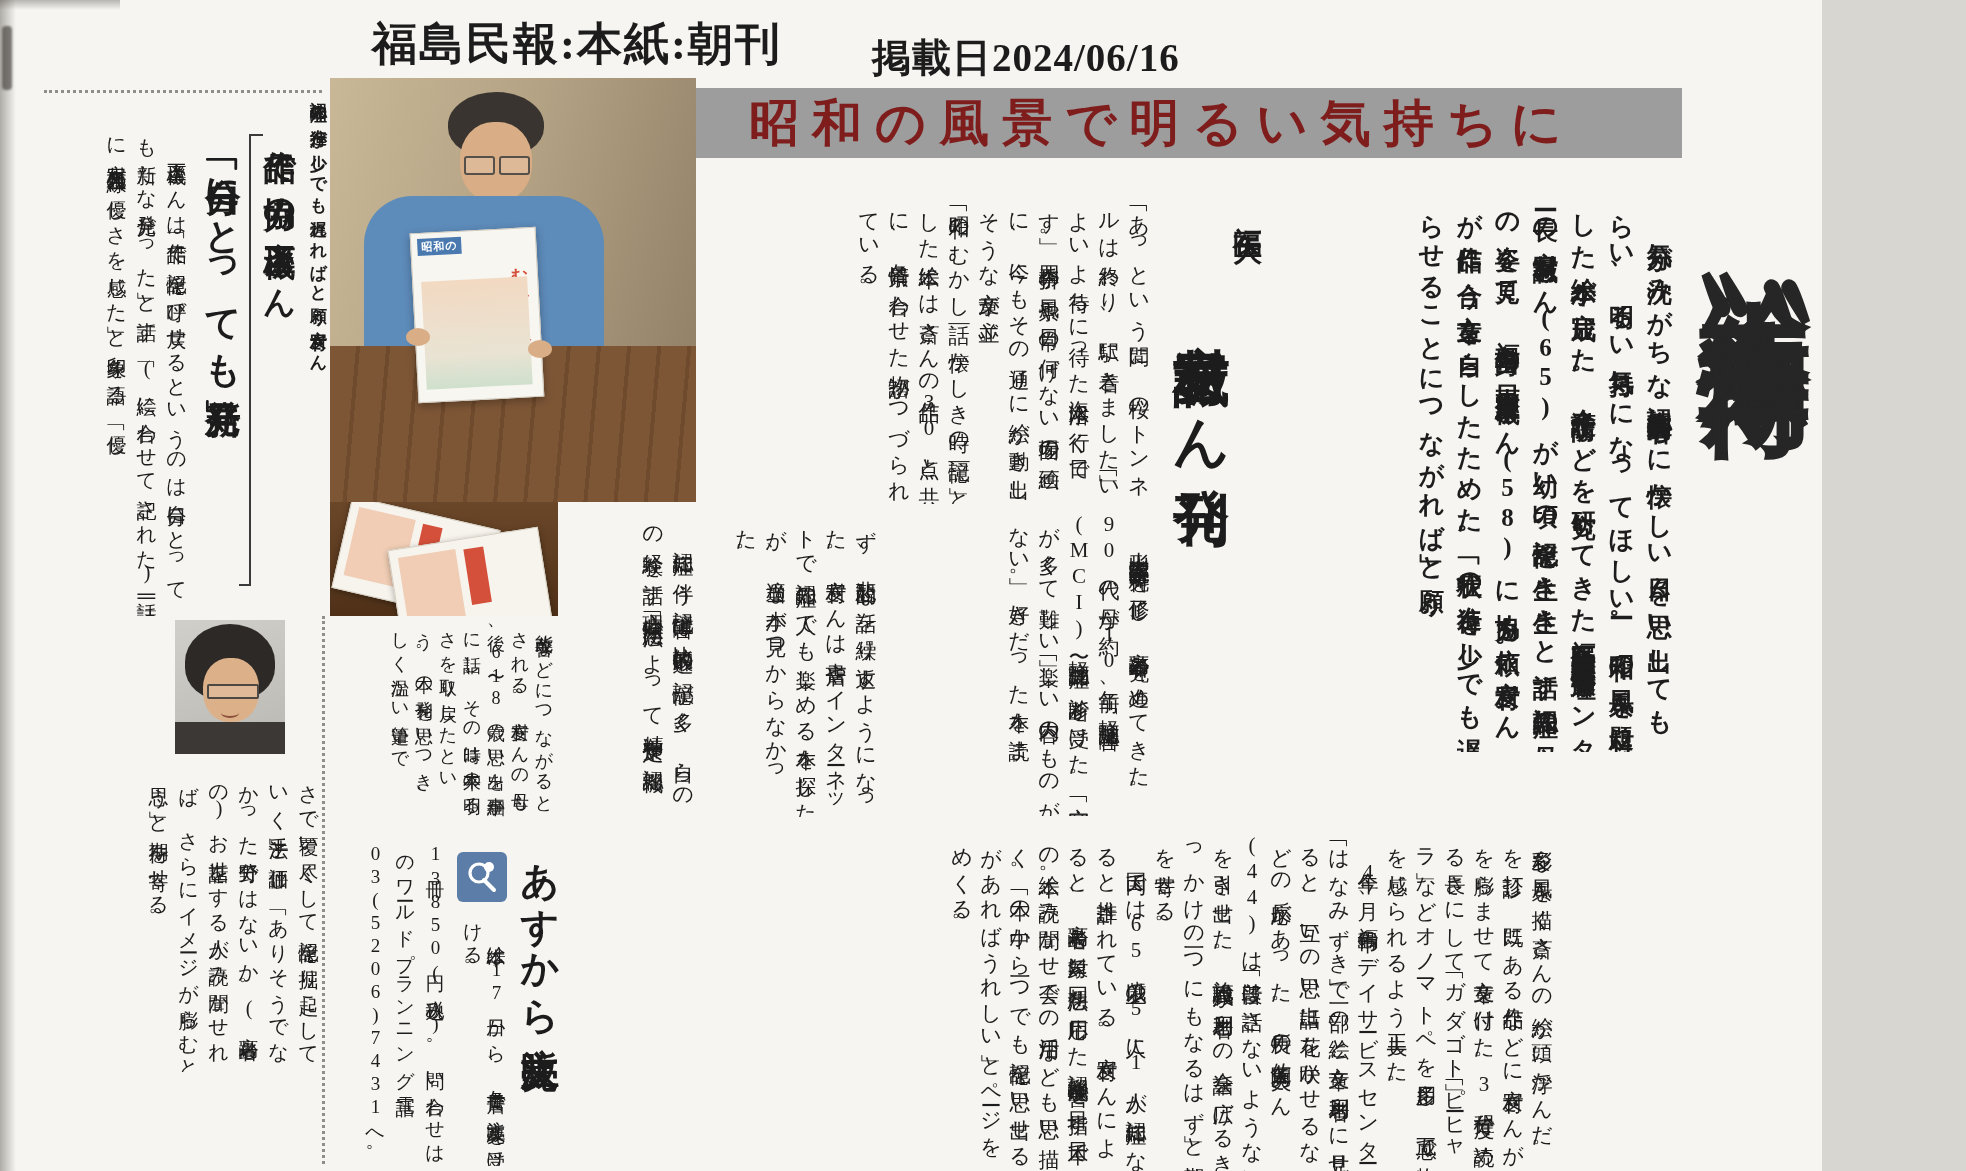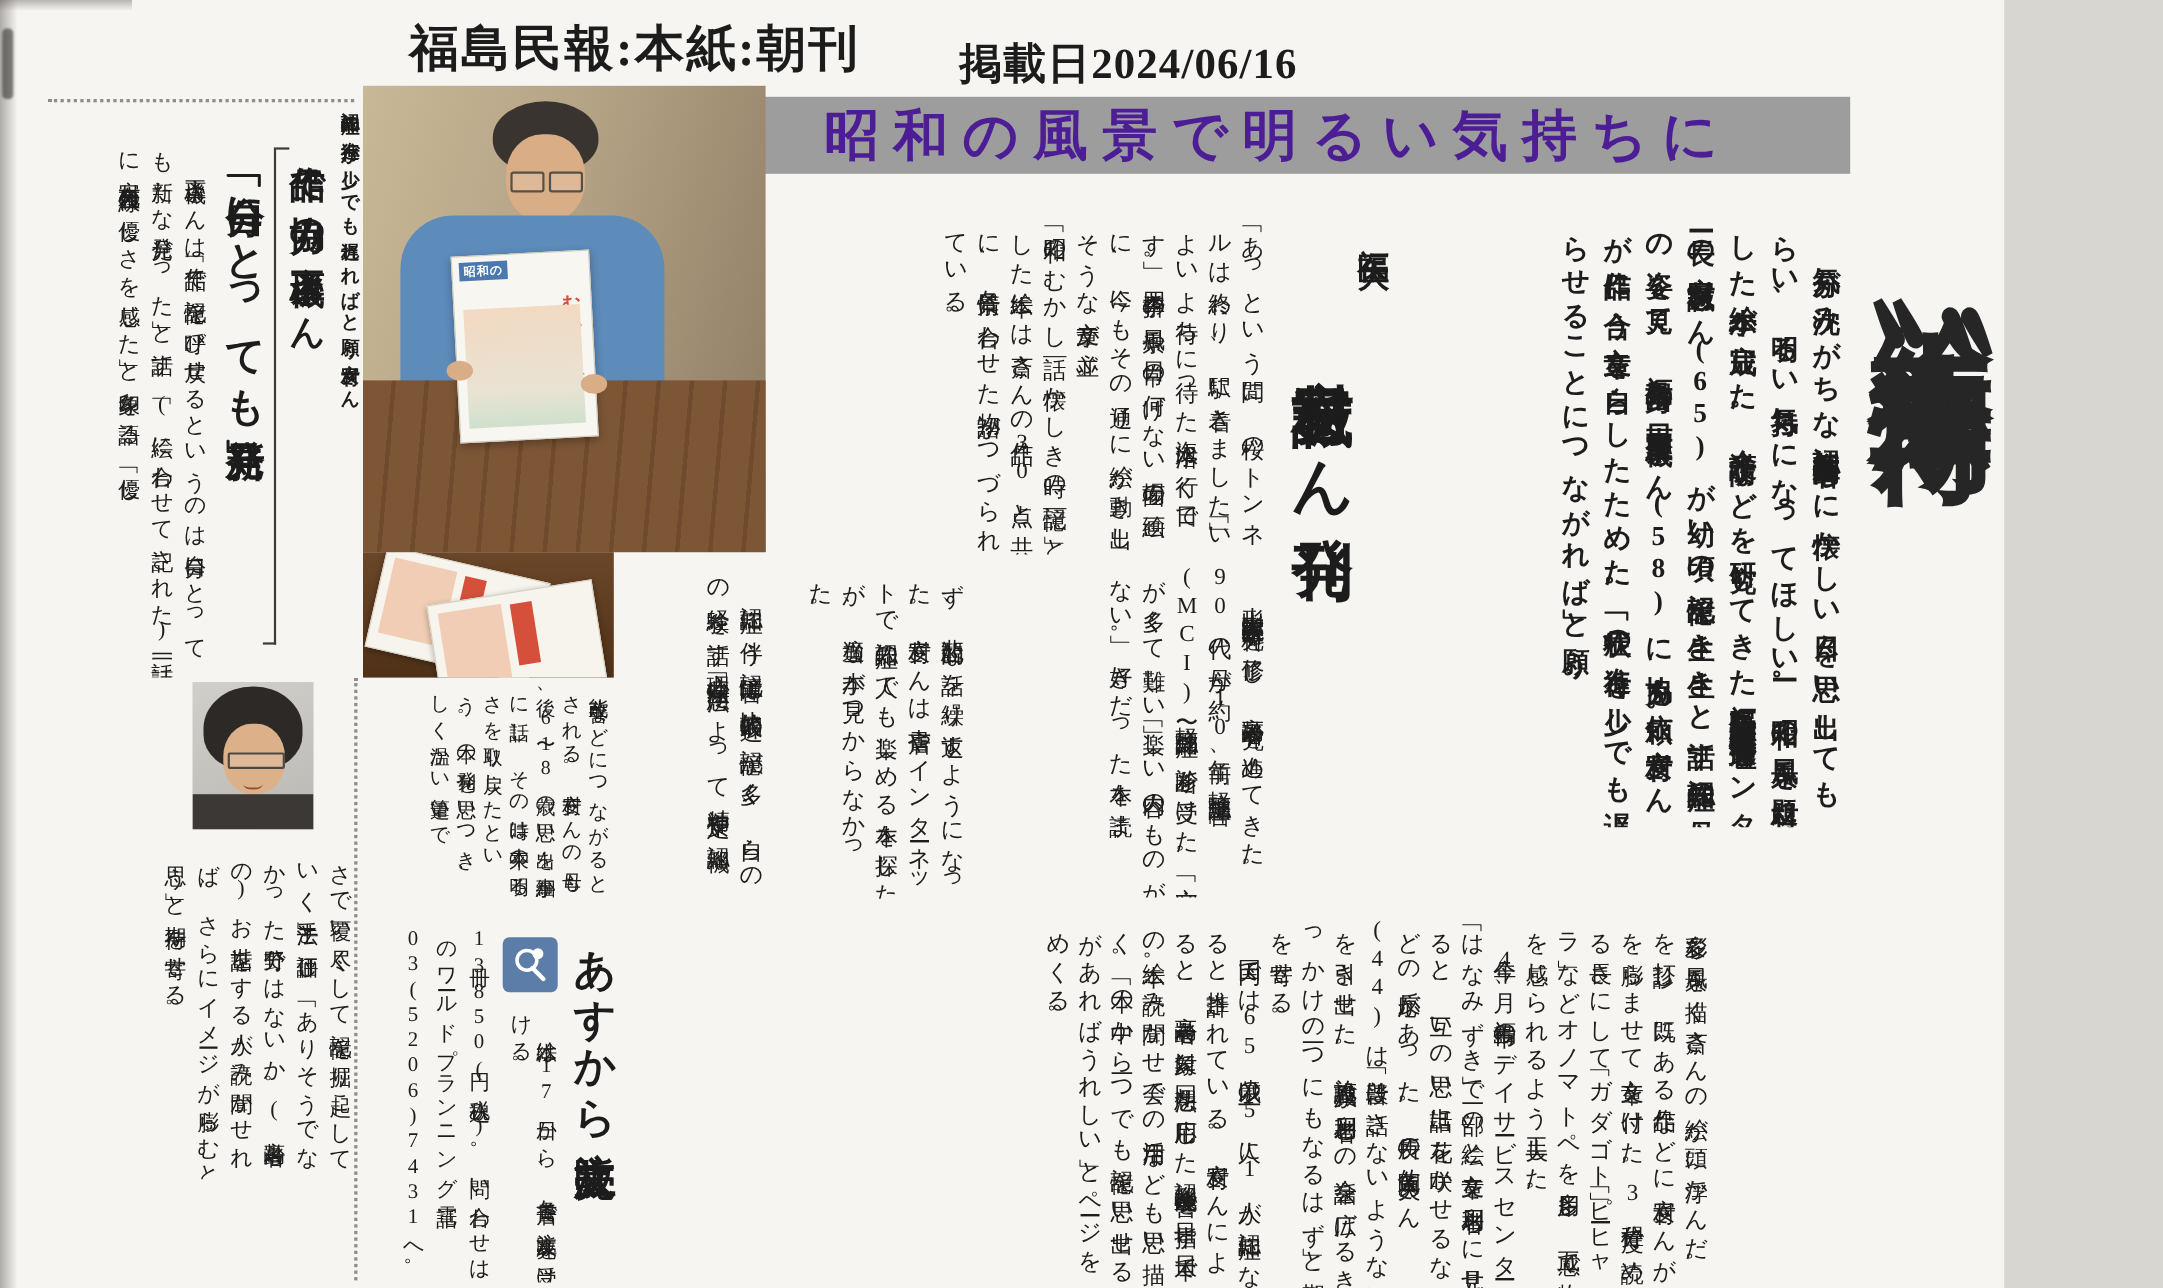--- a/index.html
+++ b/index.html
@@ -10,21 +10,21 @@
   .sans{font-family:"Liberation Sans","DejaVu Sans",sans-serif;}
   .bodytext{font-family:"Liberation Serif","DejaVu Serif",serif;font-size:21px;letter-spacing:2px;
             line-height:30px;color:#1d1d1d;white-space:pre-line;overflow:hidden;text-align:start;}
   
   .pub-src{left:372;top:14px;font-size:45px;font-weight:600;letter-spacing:2px;}
   .pub-src{left:372px;}
   .pub-date{left:872px;top:31px;font-size:39px;font-weight:600;letter-spacing:1px;}
   
   .banner{left:642px;top:88px;width:1040px;height:70px;background:#9d9d9d;
           display:flex;align-items:center;justify-content:center;}
-  .banner span{color:#4c1d95;font-size:50px;font-weight:700;letter-spacing:13px;white-space:nowrap;}
+  .banner span{color:#7f1d1d;font-size:50px;font-weight:700;letter-spacing:13px;white-space:nowrap;}
   
   .main-headline{left:1688px;top:192px;width:278px;height:980px;font-size:110px;line-height:140px;
                  font-weight:900;letter-spacing:10px;color:#262626;white-space:pre-line;
                  -webkit-text-stroke:2px #262626;overflow:hidden;}
   
   .lead{left:1274px;top:196px;width:404px;height:556px;font-size:25px;letter-spacing:2.5px;
         line-height:38px;font-weight:600;}
   
   .sub-kicker{left:1228px;top:204px;font-size:29px;font-weight:700;letter-spacing:4px;}
   .sub-title{left:1164px;top:300px;height:490px;font-size:56px;font-weight:700;letter-spacing:3px;}

